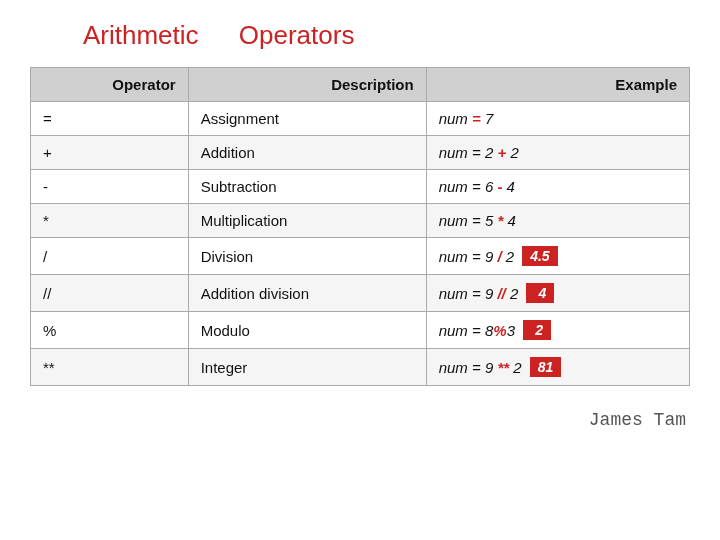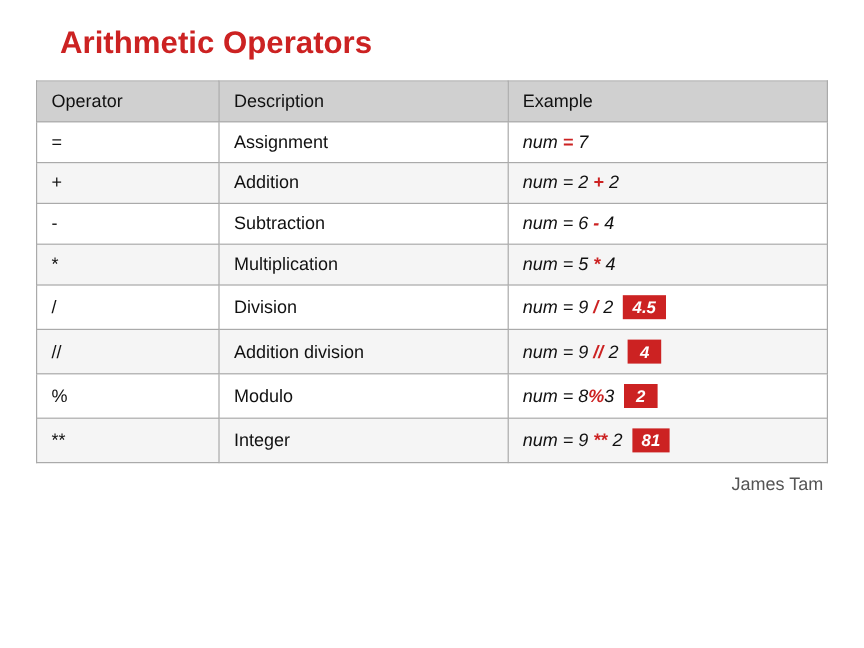--- a/index.html
+++ b/index.html
@@ -18,35 +18,36 @@
     .page-title {
       font-size: 26px;
       font-weight: normal;
       color: #222;
       margin-bottom: 16px;
       align-self: flex-start;
       margin-left: 20px;
     }
     .page-title span {
       color: #cc2222;
-      font-weight: bold;
+      font-weight: normal;
+      margin-left: 33px;
     }
     table {
       width: 100%;
       border-collapse: collapse;
       border: 1.5px solid #aaa;
     }
     thead tr {
       background-color: #d0d0d0;
     }
     thead th {
       border: 1.5px solid #aaa;
       padding: 8px 12px;
-      text-align: left;
-      font-weight: normal;
+      text-align: right;
+      font-weight: bold;
       font-size: 15px;
       color: #111;
     }
     tbody tr {
       background: #ffffff;
     }
     tbody tr:nth-child(even) {
       background: #f5f5f5;
     }
     tbody td {
@@ -62,32 +63,33 @@
       gap: 8px;
       font-style: italic;
     }
     .result-box {
       background: #cc2222;
       color: #ffffff;
       font-weight: bold;
       padding: 2px 8px;
       font-size: 14px;
       min-width: 28px;
-      text-align: center;
+      text-align: right;
     }
     .op-red {
       color: #cc2222;
       font-weight: bold;
     }
     .footer {
       align-self: flex-end;
-      font-size: 15px;
+      font-size: 18px;
       color: #555;
-      margin-top: 9px;
+      margin-top: 24px;
       margin-right: 4px;
+      font-family: Liberation Mono, monospace;
     }
   </style>
 </head>
 <body>
 
 <h1 class="page-title">
   <span>Arithmetic </span><span class="op-red">Operators</span>
 </h1>
 
 <table>

